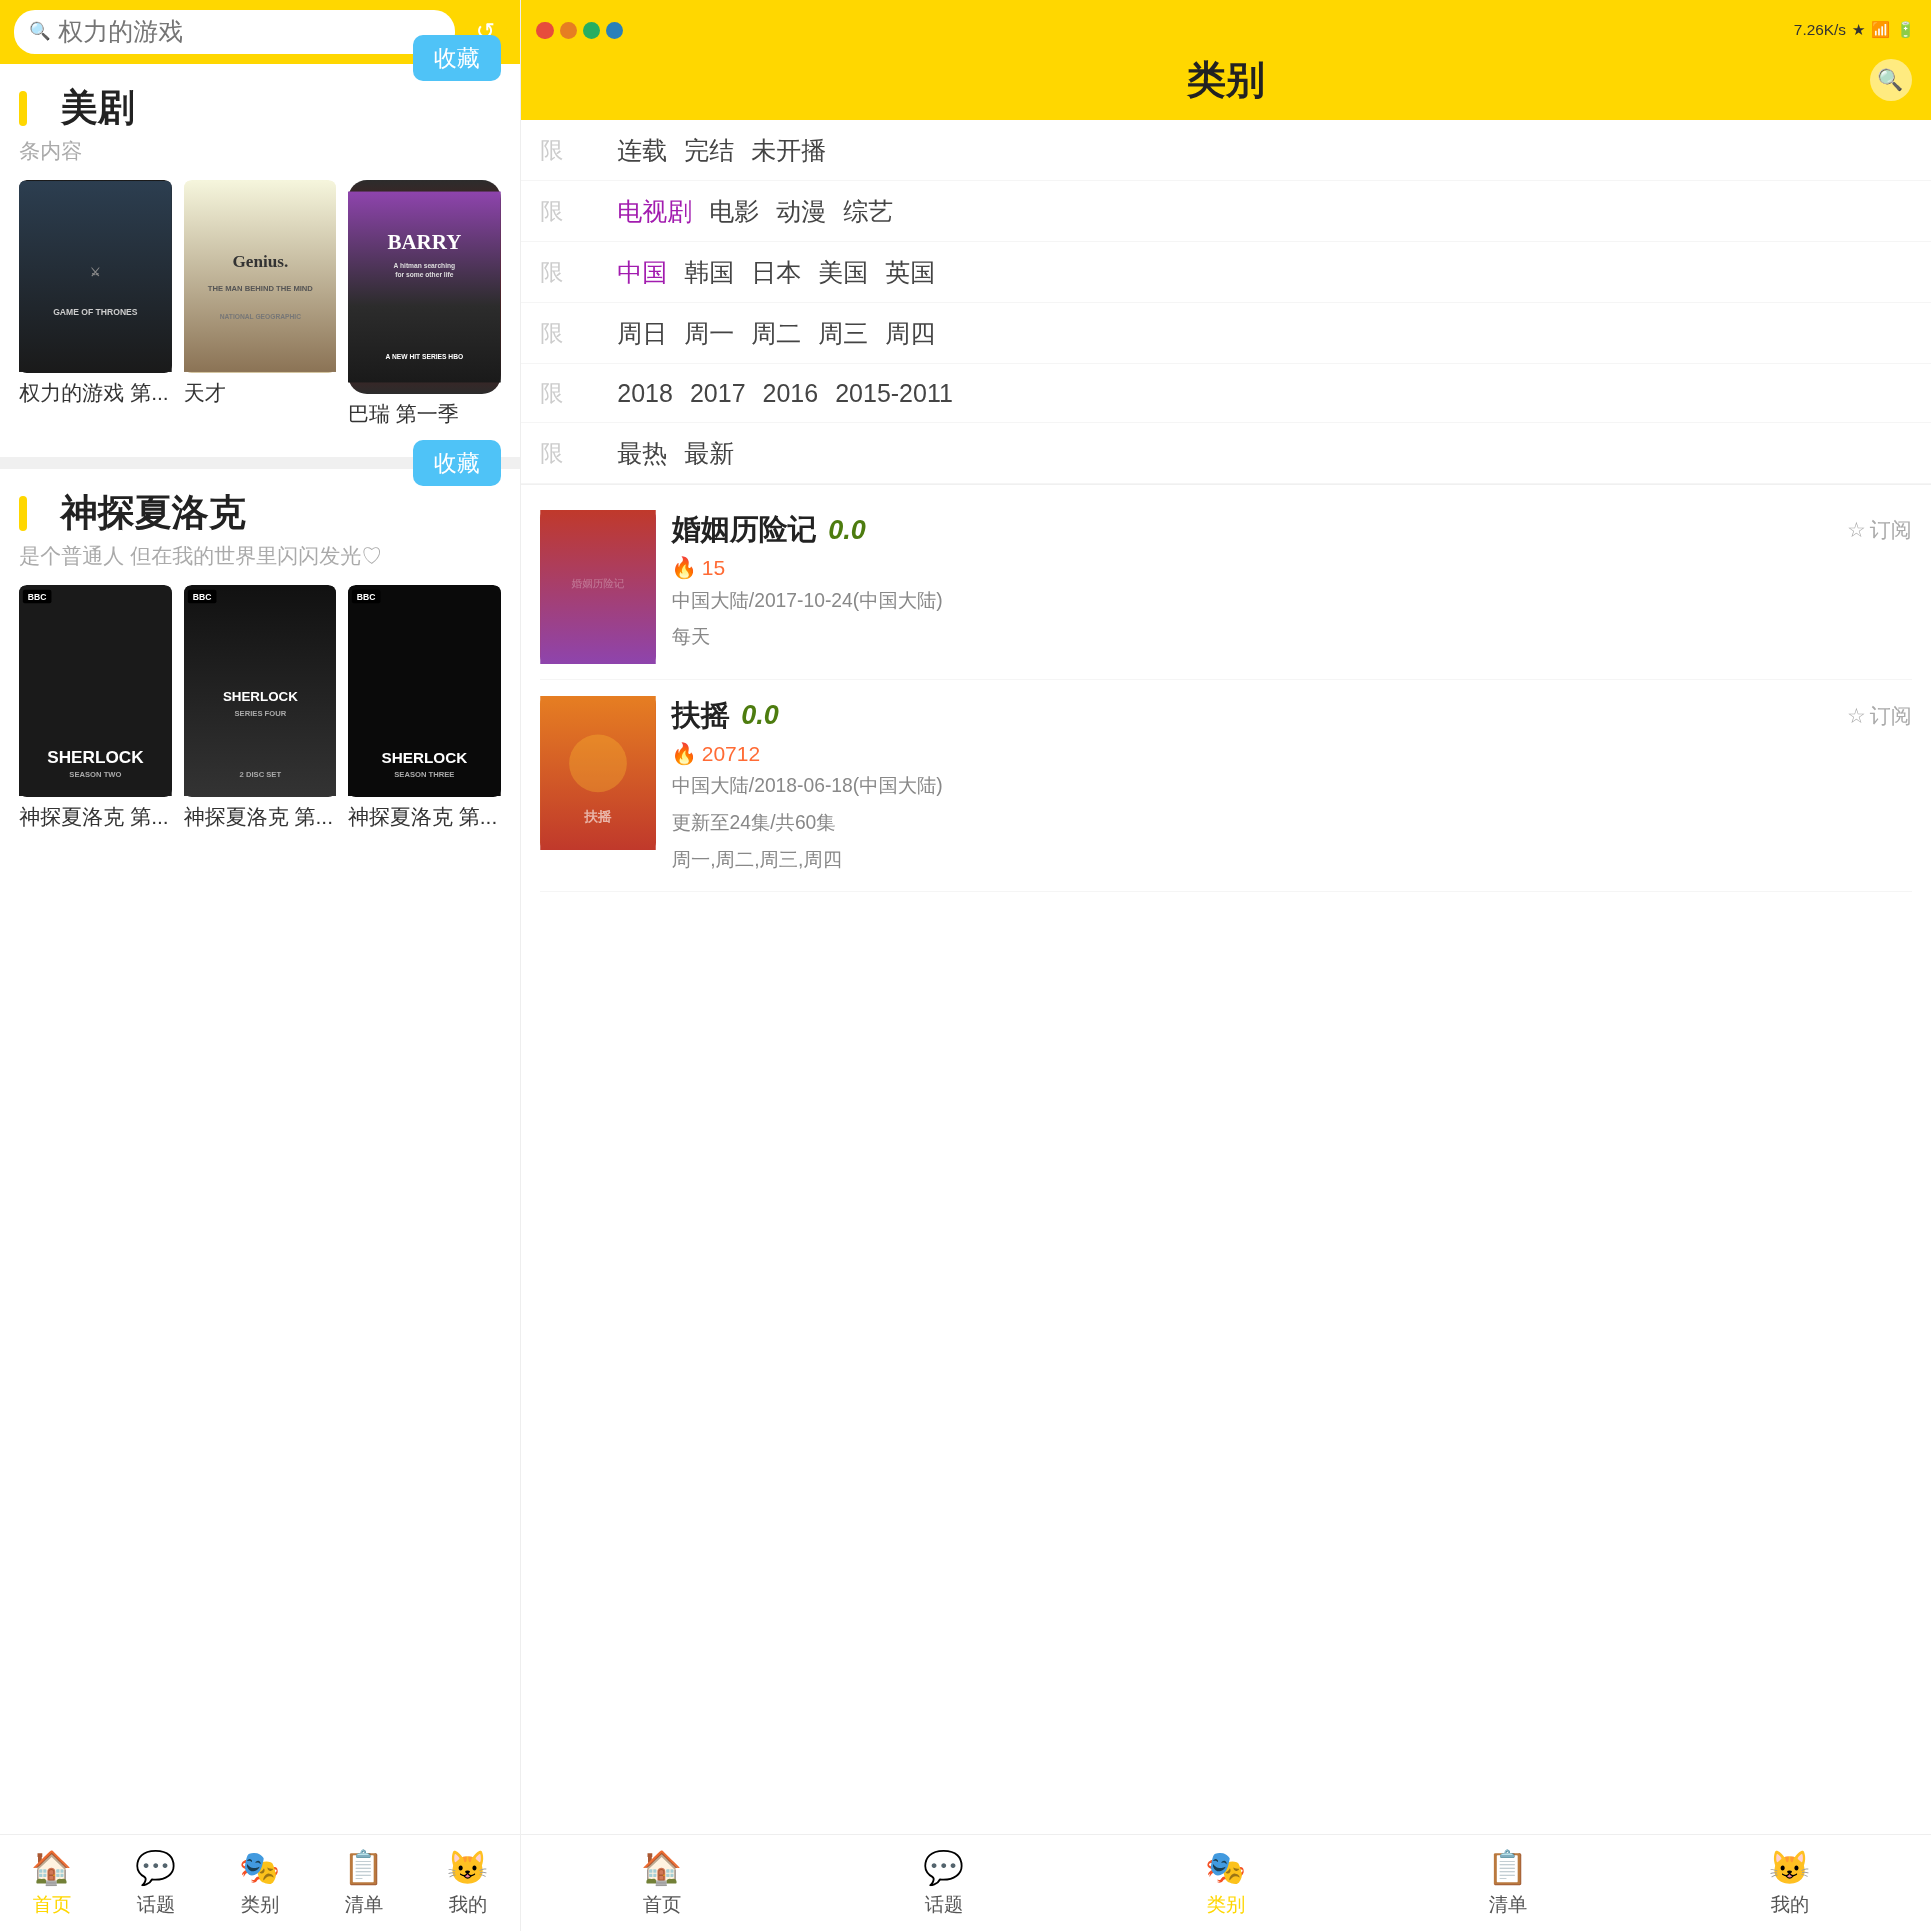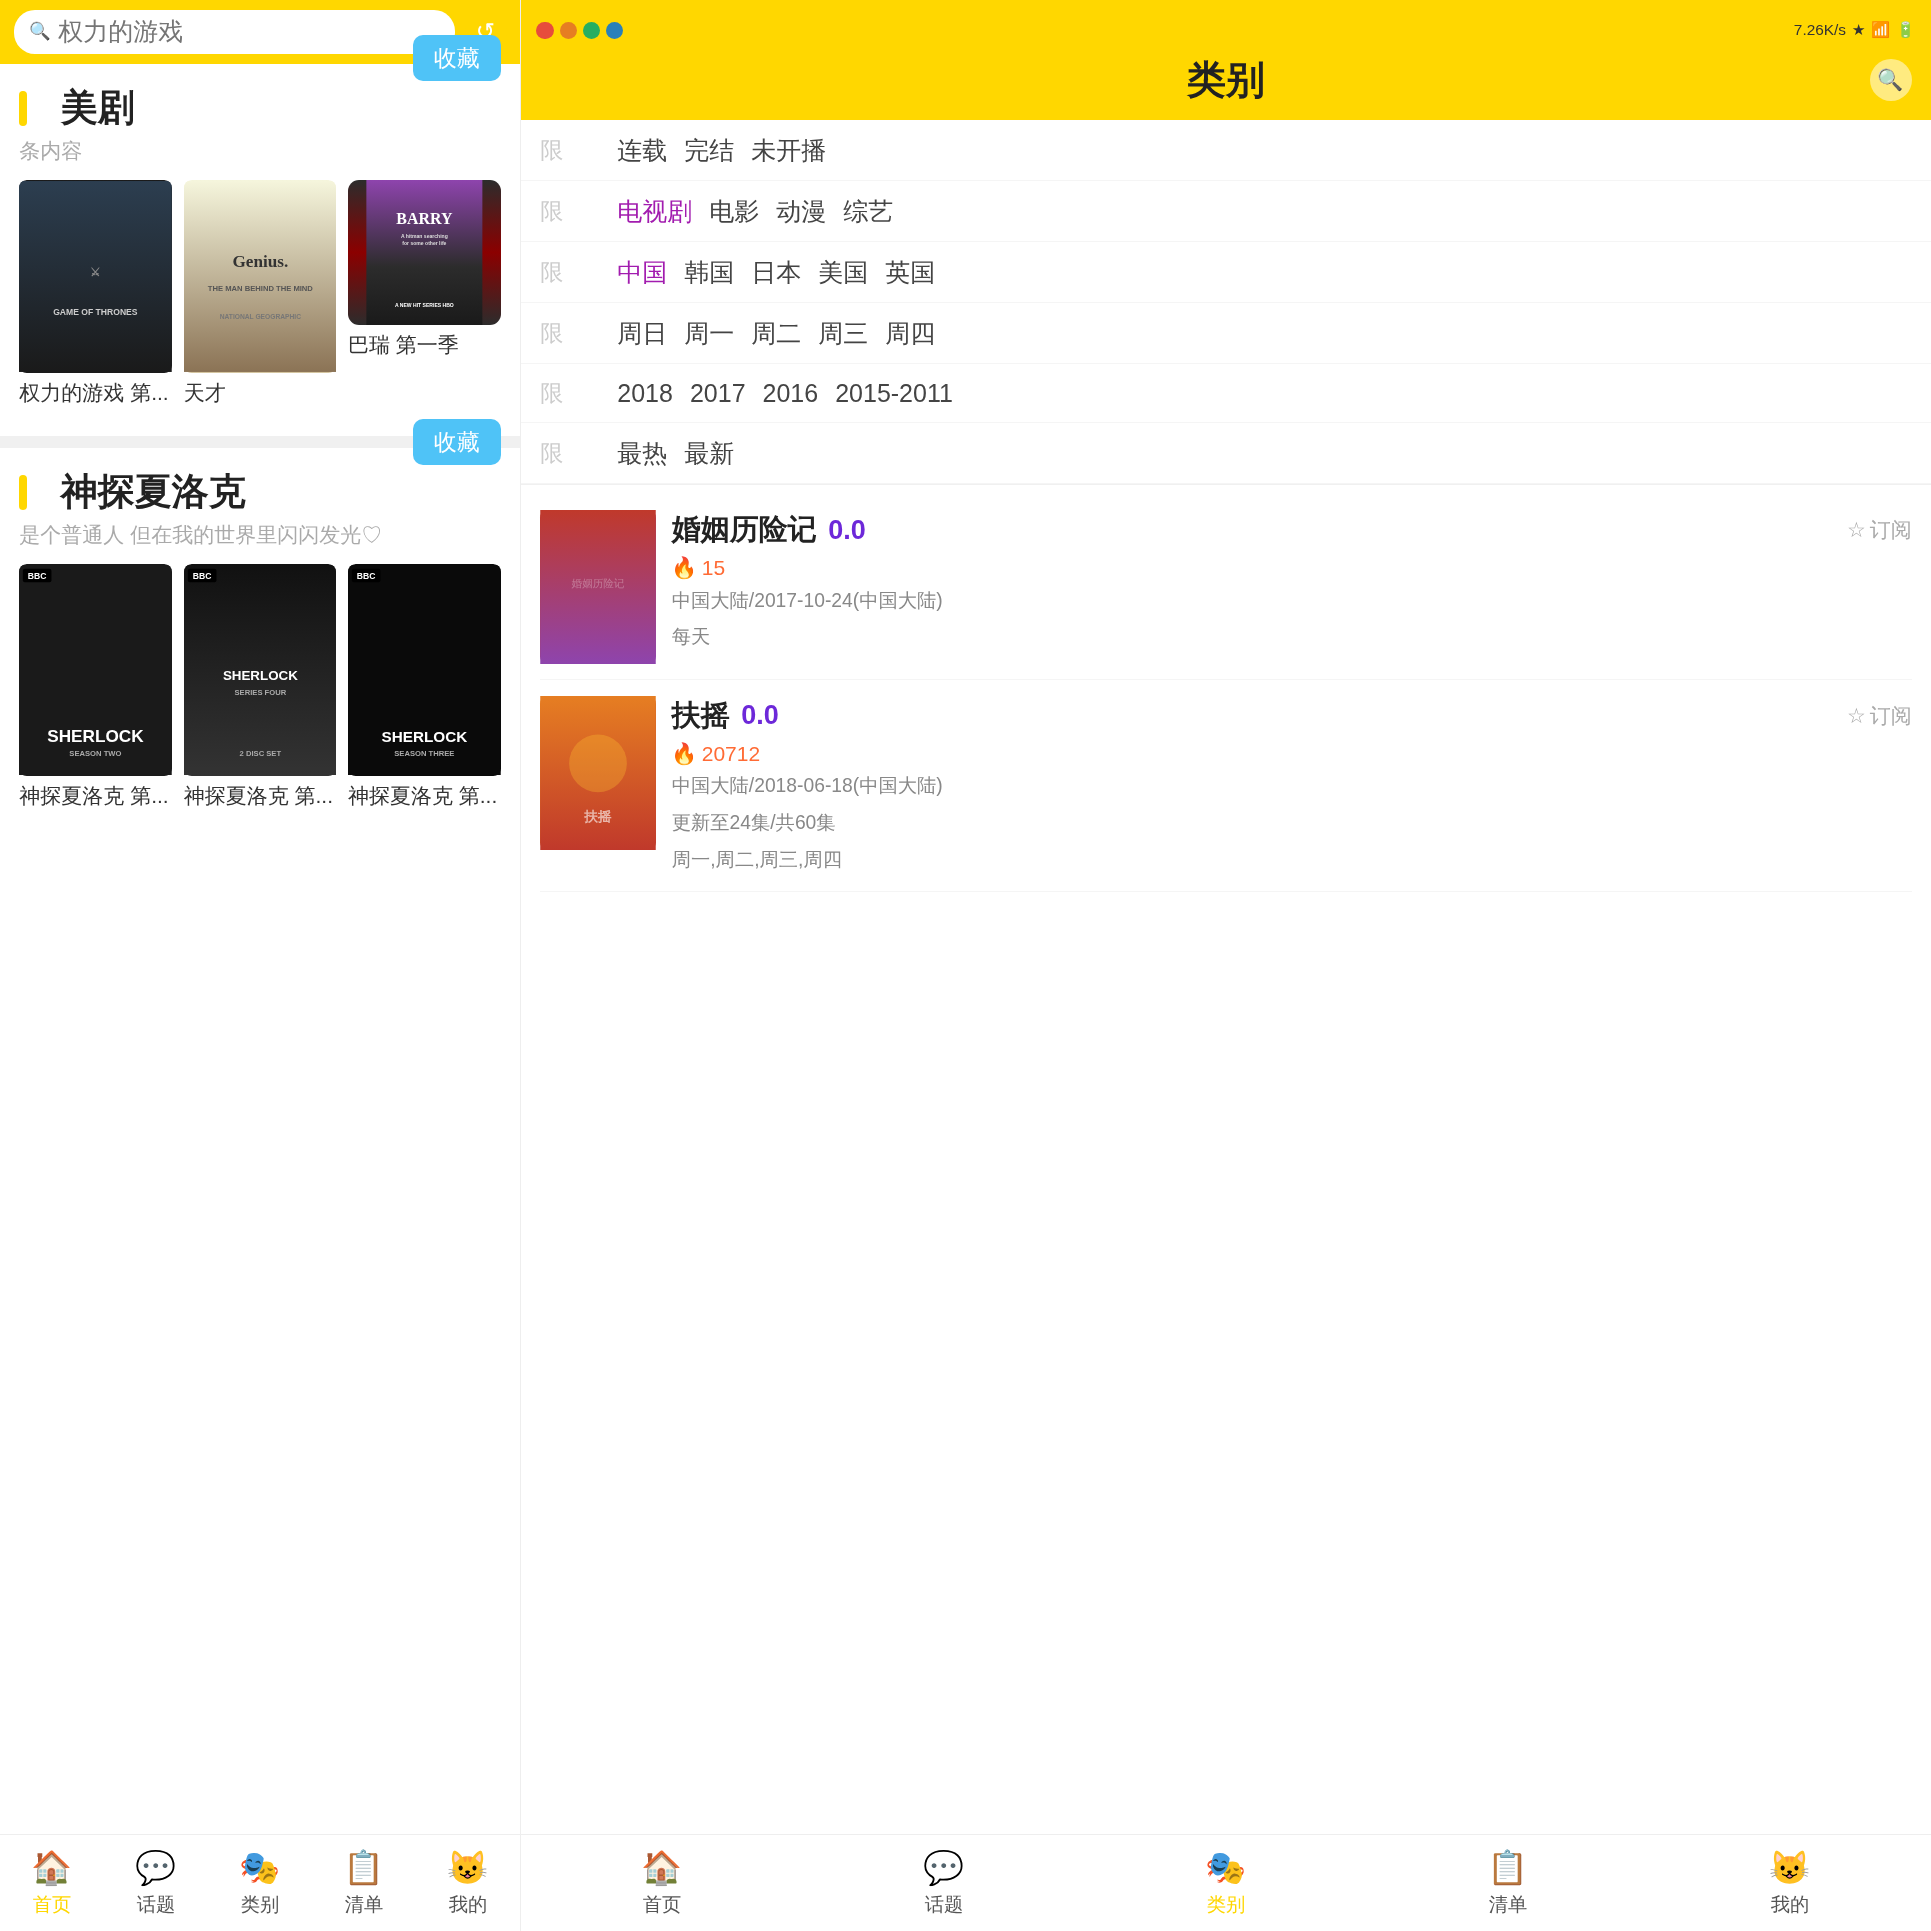--- a/index.html
+++ b/index.html
@@ -67,21 +67,21 @@
     .right-content { flex: 1; overflow-y: auto; }
 
     .show-list { padding: 9.7px 19.3px; }
     .show-item { display: flex; gap: 15.4px; padding: 15.4px 0; border-bottom: 1px solid #f5f5f5; }
     .show-poster { width: 116px; height: 154px; border-radius: 7.7px; flex-shrink: 0; }
     .poster-hunyin { background: linear-gradient(135deg, #c0392b, #8e44ad); display: flex; align-items: center; justify-content: center; }
     .poster-fuyao { background: linear-gradient(135deg, #e67e22, #c0392b); display: flex; align-items: center; justify-content: center; }
     .show-info { flex: 1; display: flex; flex-direction: column; gap: 5.8px; }
     .show-title-row { display: flex; align-items: center; gap: 11.6px; }
     .show-title { font-size: 29px; font-weight: bold; color: #222; }
-    .show-rating { font-size: 27px; color: #6d28d9; font-weight: bold; }
+    .show-rating { font-size: 27px; color: #4d7c0f; font-weight: bold; font-style: italic; }
     .subscribe-btn { margin-left: auto; font-size: 21px; color: #aaa; display: flex; align-items: center; gap: 3.9px; }
     .show-heat { font-size: 21px; color: #ff6b35; display: flex; align-items: center; gap: 3.9px; }
     .show-meta { font-size: 19.3px; color: #888; line-height: 1.6; }
 
     .right-bottom-nav { height: 97px; background: #fff; border-top: 1px solid #eee; display: flex; align-items: center; justify-content: space-around; }
 
     
     .got-poster { background: linear-gradient(to bottom, #1a1a1a 0%, #2c2c2c 50%, #1a1a1a 100%); display: flex; flex-direction: column; align-items: center; justify-content: flex-end; padding-bottom: 9.7px; }
     .genius-poster { background: linear-gradient(to bottom, #f5f5dc 0%, #d4c5a0 100%); display: flex; flex-direction: column; align-items: center; justify-content: center; }
     .barry-poster { background: linear-gradient(to bottom, #2c2c2c 0%, #8b0000 50%, #2c2c2c 100%); display: flex; flex-direction: column; align-items: center; justify-content: center; }
@@ -144,21 +144,21 @@
             <rect width="160" height="200" fill="url(#geniusGrad)"></rect>
             <text x="80" y="90" fill="#333" font-size="18" text-anchor="middle" font-family="serif" font-weight="bold">Genius.</text>
             <text x="80" y="115" fill="#555" font-size="8" text-anchor="middle" font-family="sans-serif">THE MAN BEHIND THE MIND</text>
             <text x="80" y="145" fill="#777" font-size="7" text-anchor="middle" font-family="sans-serif">NATIONAL GEOGRAPHIC</text>
           </svg>
         </div>
         <div class="poster-label">天才</div>
       </div>
 
       <div class="poster">
-        <div class="poster-placeholder barry-poster" style="height:145px;border-radius:11px;position:relative;">
+        <div class="poster-placeholder barry-poster" style="height:214px;border-radius:19px;position:relative;">
           <svg width="100%" height="100%" viewBox="0 0 160 200" style="position:absolute;top:0;left:0;font-size:16px">
             <defs>
               <linearGradient id="barryGrad" x1="0" y1="0" x2="0" y2="1">
                 <stop offset="0%" stop-color="#8e44ad"></stop>
                 <stop offset="60%" stop-color="#2c2c2c"></stop>
                 <stop offset="100%" stop-color="#1a1a1a"></stop>
               </linearGradient>
             </defs>
             <rect width="160" height="200" fill="url(#barryGrad)"></rect>
             <text x="80" y="60" fill="#fff" font-size="22" text-anchor="middle" font-family="serif" font-weight="bold">BARRY</text>

